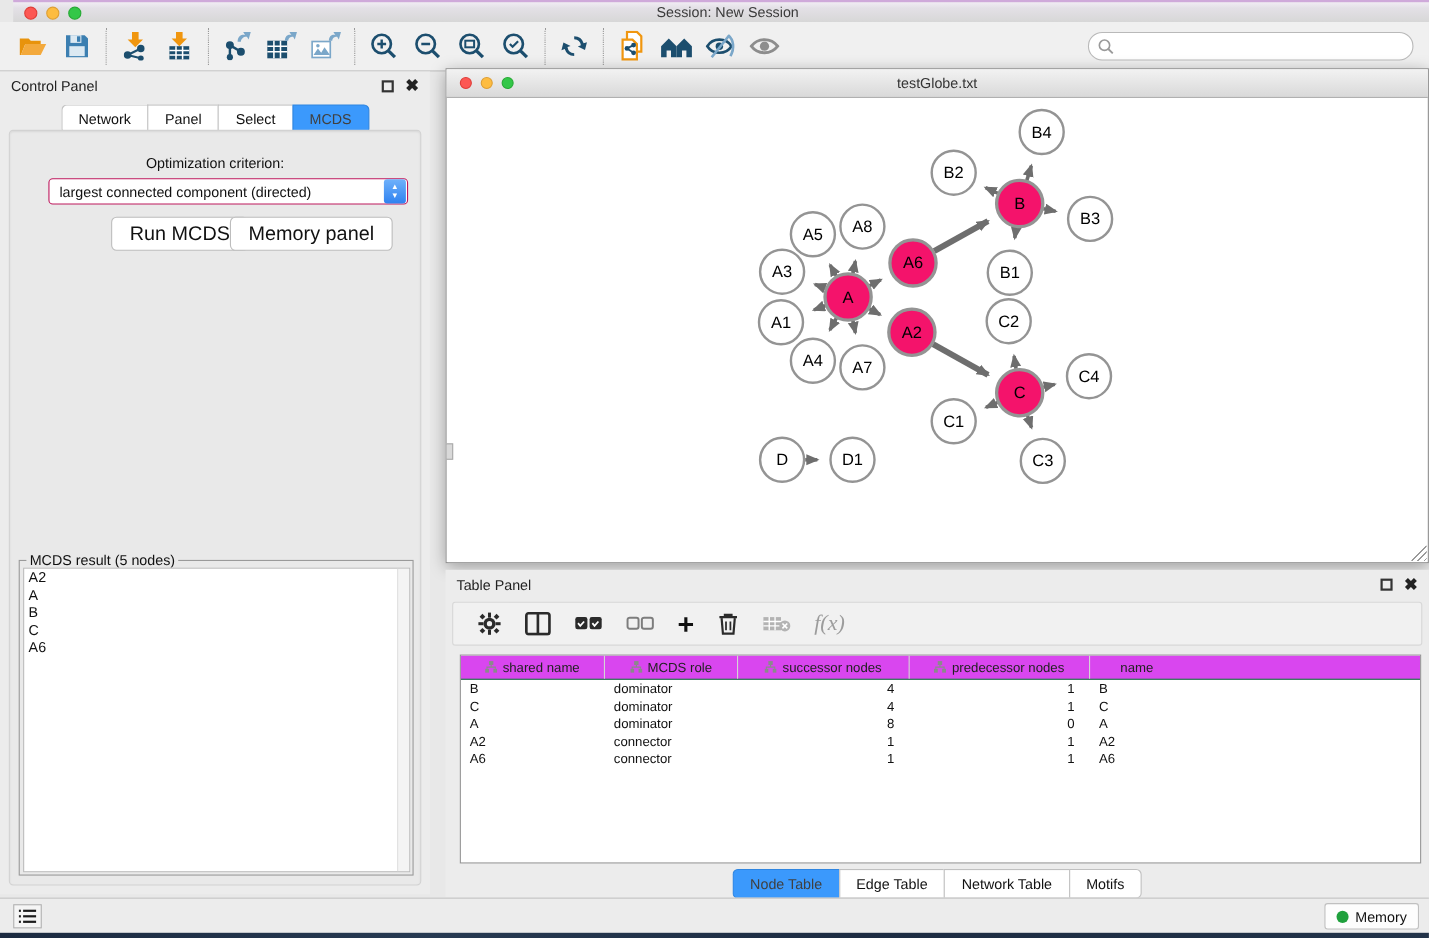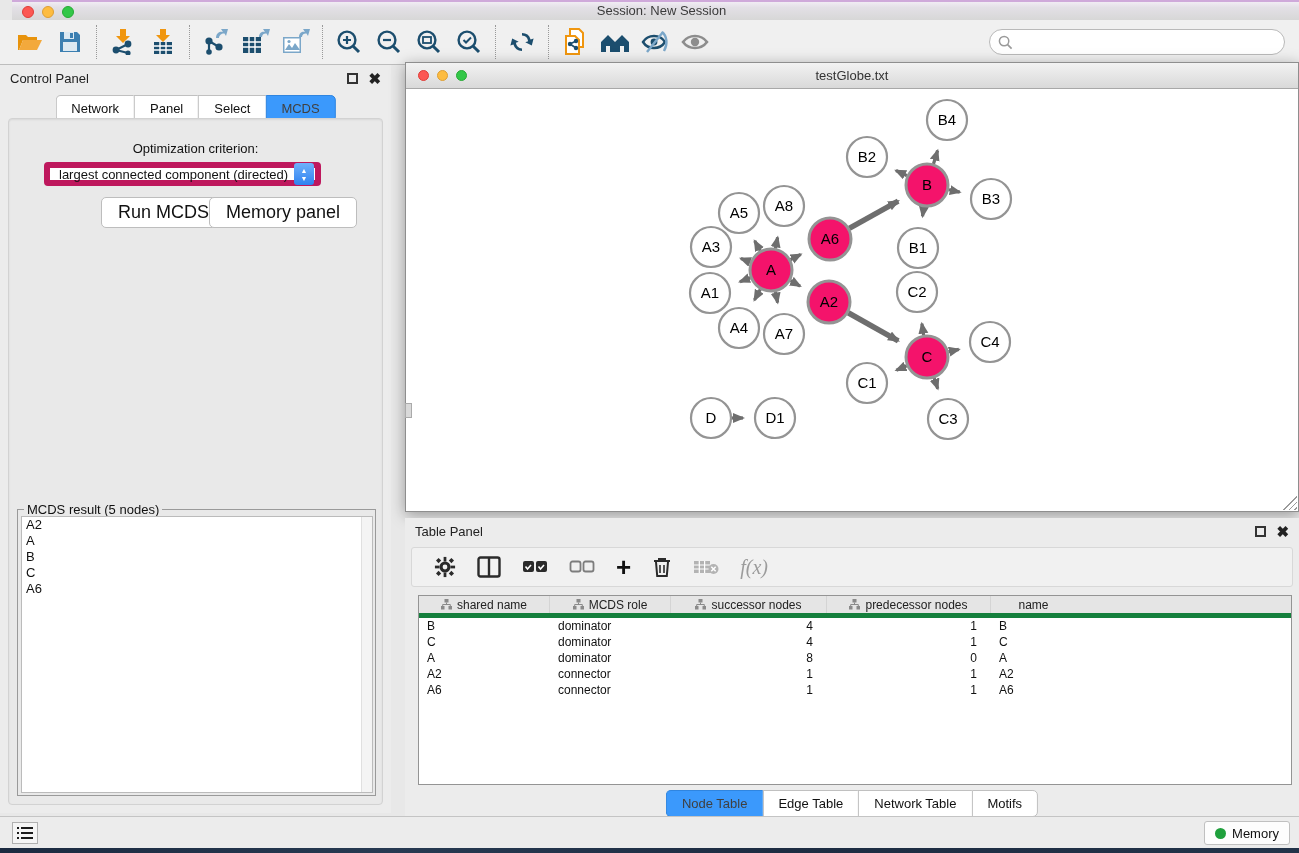--- a/index.html
+++ b/index.html
@@ -36,22 +36,22 @@
   #cp-tabs { position:absolute; left:50%; transform:translateX(-50%); top:30px; display:flex; }
   .seg { font-size:13px; padding:5px 15px; background:#fff; border:1px solid #c0c0c0;
     border-right:none; color:#111; }
   .seg:first-child { border-radius:5px 0 0 5px; }
   .seg:last-child  { border-radius:0 5px 5px 0; border-right:1px solid #c0c0c0; }
   .seg.active { background:#3b99fc; color:#404040; border-color:#2f85e0; }
   #cp-body { position:absolute; left:8px; top:53px; width:375px; height:687px;
     background:#e9e9e9; border:1px solid #d2d2d2; border-radius:4px;
     box-shadow:inset 0 1px 2px rgba(0,0,0,0.08); }
   #opt-label { position:absolute; left:0; top:22px; width:100%; text-align:center; font-size:13px; color:#111; }
-  #opt-select { position:absolute; left:35px; top:43px; width:277px; height:24px; background:#fff;
-    border:6px solid #be185d; border-radius:4px; display:flex; align-items:center; }
+  #opt-select { position:absolute; left:35px; top:43px; width:327px; height:24px; background:#fff;
+    border:1px solid #be185d; border-radius:4px; display:flex; align-items:center; }
   #opt-select .val { flex:1; font-size:13px; padding-left:9px; color:#111; white-space:nowrap; }
   #opt-select .stepper { width:20px; height:22px; margin-right:1px; border-radius:3px;
     background:linear-gradient(#6fb1fb,#2f82f0); color:#fff; font-size:7px; line-height:7px;
     display:flex; flex-direction:column; align-items:center; justify-content:center; gap:1px; }
   .btn { background:#fff; border:1px solid #bdbdbd; border-radius:5px; font-size:18px;
     color:#111; padding:4px 16px; }
   #run-btn { position:absolute; left:92px; top:78px; }
   #close-btn { position:absolute; left:200px; top:78px; }
   #mcds-box { position:absolute; left:8px; top:390px; width:359px; height:287px;
     border:1px solid #9a9a9a; background:#e9e9e9; }
@@ -83,21 +83,21 @@
   
   #table-panel { left:405px; top:518px; width:894px; height:298px; background:#ececec; }
   #tp-toolbar { position:absolute; left:6px; top:29px; width:882px; height:40px;
     background:#f1f1f1; border:1px solid #d8d8d8; border-radius:3px;
     display:flex; align-items:center; gap:21px; padding-left:22px; }
   .tp-icon { display:flex; align-items:center; justify-content:center; height:30px; }
   .fx { font-family:"Liberation Serif", serif; font-style:italic; font-size:20px; color:#9c9c9c; }
   .plus { font-size:26px; font-weight:bold; color:#111; line-height:22px; }
   #tp-table { position:absolute; left:13px; top:77px; width:1279px; max-width:874px; width:874px;
     height:190px; background:#fff; border:1px solid #949494; overflow:hidden; }
-  #tp-header { display:flex; height:22px; background:#e5e5e5; border-bottom:5px solid #15803d; }
+  #tp-header { display:flex; height:22px; background:#d946ef; border-bottom:1px solid #15803d; }
   .hcell { display:flex; align-items:center; justify-content:center; gap:5px;
     font-size:12px; color:#222; border-right:1px solid #d4d4d4; }
   .hcell:last-child { border-right:none; }
   .trow { display:flex; height:16px; }
   .tcell { font-size:12px; color:#111; line-height:16px; white-space:nowrap; overflow:hidden; }
   #tp-tabs { position:absolute; left:50%; transform:translateX(-50%); top:272px; display:flex; }
   
   #status-bar { left:0; top:816px; width:1299px; height:32px; background:#ececec;
     border-top:1px solid #c4c4c4; }
   #list-btn { position:absolute; left:12px; top:5px; width:26px; height:22px; background:#f5f5f5;

